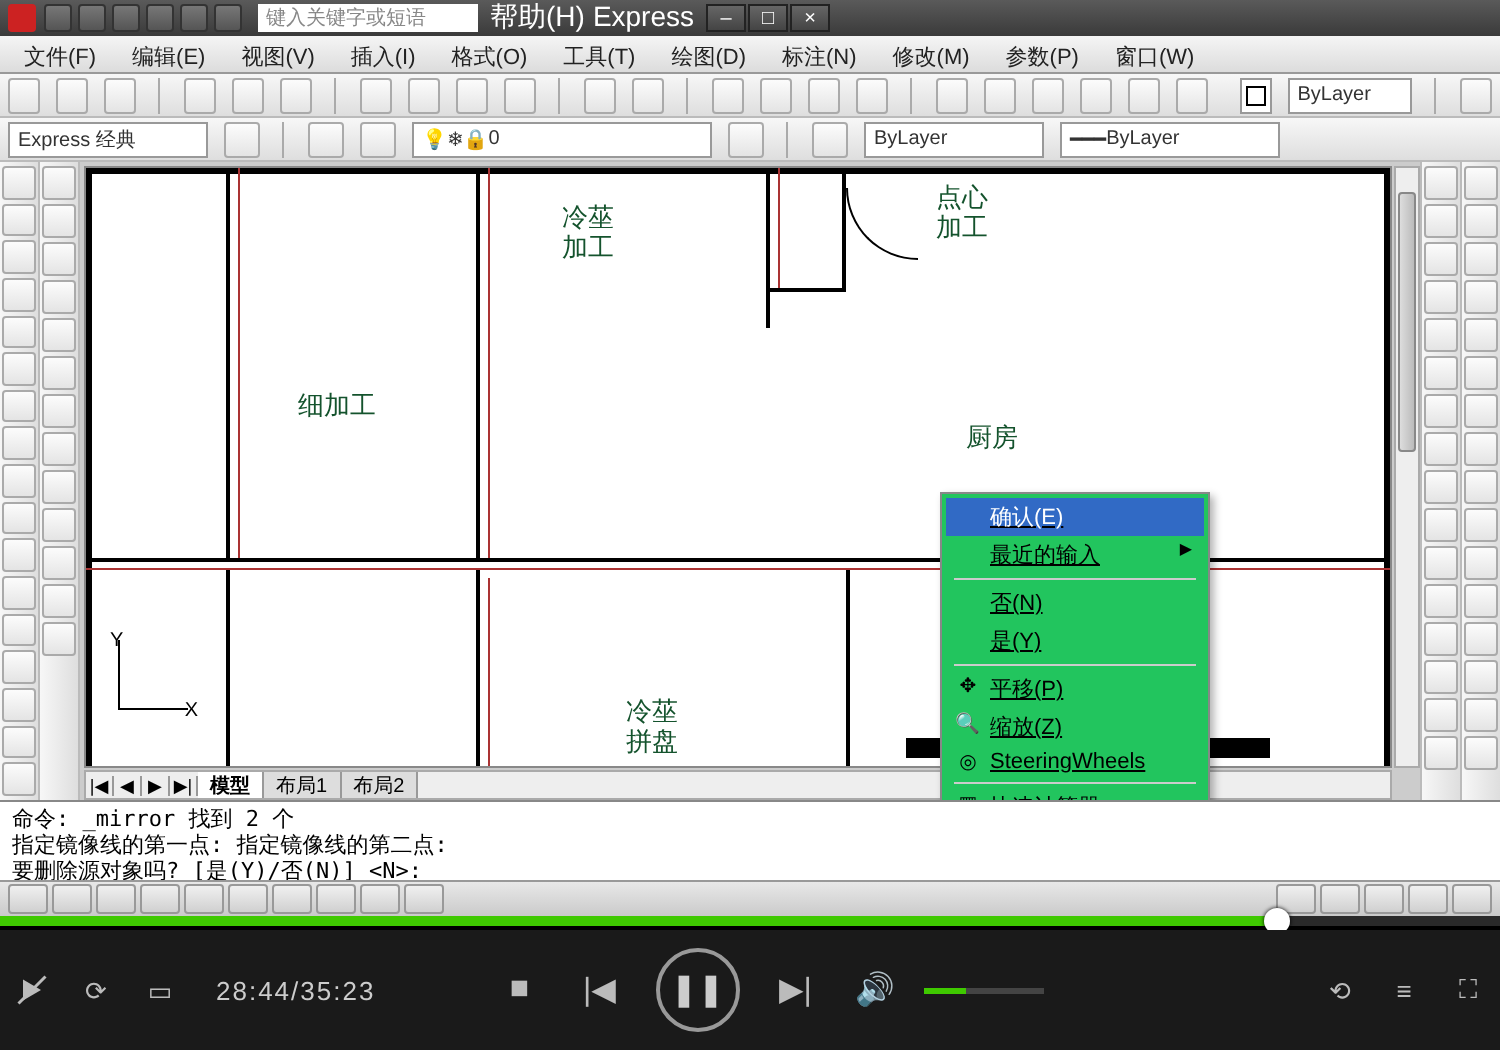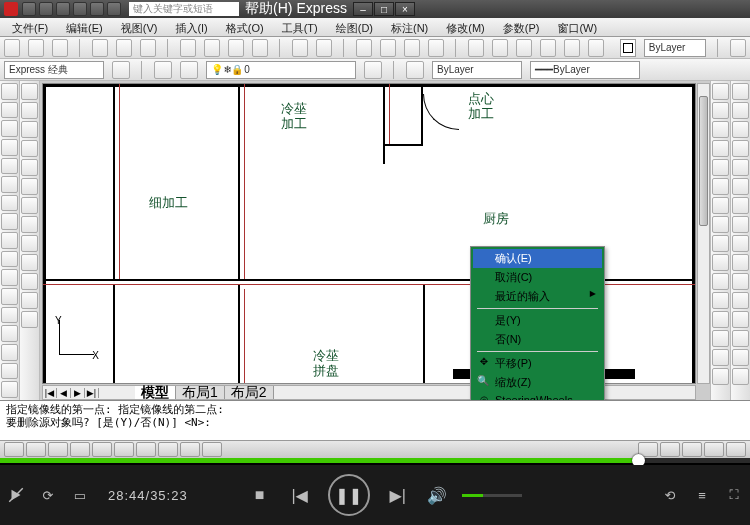--- a/index.html
+++ b/index.html
@@ -31,35 +31,35 @@
   
   .workspace{position:absolute;top:81px;left:0;right:0;bottom:58px;display:flex;}
   .vtoolbar{width:20px;background:linear-gradient(90deg,#f7f7f7,#dedede);border-right:1px solid #bbb;display:flex;flex-direction:column;gap:2px;padding:2px 1px;}
   .vtoolbar .tb-btn{width:17px;height:17px;}
   .vtoolbar.right{border-right:none;border-left:1px solid #bbb;}
   .canvas-wrap{flex:1;position:relative;background:#ccc;}
   .canvas{position:absolute;inset:2px 14px 16px 2px;background:#fff;border:1px solid #888;overflow:hidden;}
   .scroll-v{position:absolute;top:2px;right:0;bottom:16px;width:13px;background:#eee;border:1px solid #aaa;}
   .scroll-v .thumb{position:absolute;left:1px;right:1px;top:12px;height:130px;background:linear-gradient(90deg,#ddd,#bbb);border:1px solid #888;border-radius:2px;}
   .scroll-h{position:absolute;left:2px;right:14px;bottom:0;height:15px;background:#eee;border:1px solid #aaa;display:flex;align-items:center;}
-  .scroll-h .tabs{display:flex;height:100%;font-size:14px;margin-left:36px;}
+  .scroll-h .tabs{display:flex;height:100%;font-size:10px;}
   .scroll-h .tab{padding:0 6px;border-right:1px solid #999;display:flex;align-items:center;background:#ddd;}
   .scroll-h .tab.active{background:#fff;font-weight:bold;}
   .scroll-h .navbtn{width:14px;border-right:1px solid #999;display:flex;align-items:center;justify-content:center;font-size:9px;}
   
   .wall{position:absolute;background:#000;}
   .wall.thin{background:#a33;}
   .room-label{position:absolute;font-family:"SimSun",serif;font-size:13px;color:#14532d;text-align:right;line-height:1.15;}
   .ucs{position:absolute;left:6px;bottom:18px;width:50px;height:50px;font-size:10px;}
   .ucs .x-axis{position:absolute;left:10px;bottom:10px;width:35px;height:1px;background:#000;}
   .ucs .y-axis{position:absolute;left:10px;bottom:10px;width:1px;height:35px;background:#000;}
   .ucs .ylab{position:absolute;left:6px;top:0;}
   .ucs .xlab{position:absolute;right:0;bottom:4px;}
   
-  .ctxmenu{position:absolute;left:430px;top:165px;width:135px;background:#15803d;border:1px solid #888;box-shadow:2px 2px 4px rgba(0,0,0,.3);font-size:11px;padding:2px;}
+  .ctxmenu{position:absolute;left:430px;top:165px;width:135px;background:#22c55e;border:1px solid #888;box-shadow:2px 2px 4px rgba(0,0,0,.3);font-size:11px;padding:2px;text-decoration:underline;}
   .ctxmenu .item{padding:2px 6px 2px 22px;position:relative;color:#000;white-space:nowrap;}
   .ctxmenu .item.hl{background:#316ac5;color:#fff;}
   .ctxmenu .item.sub::after{content:"▶";position:absolute;right:6px;font-size:8px;}
   .ctxmenu .sep{height:1px;background:#ccc;margin:2px 4px;}
   .ctxmenu .ico{position:absolute;left:4px;width:14px;text-align:center;font-size:10px;}
   
   .cmdline{position:absolute;left:0;right:0;bottom:18px;height:40px;background:#fff;border-top:1px solid #888;font-family:SimSun,monospace;font-size:11px;padding:2px 6px;line-height:1.2;color:#000;overflow:hidden;}
   
   .statusbar{position:absolute;left:0;right:0;bottom:0;height:18px;background:linear-gradient(#e8e8e8,#cacaca);border-top:1px solid #999;display:flex;align-items:center;gap:2px;padding:0 4px;}
   .statusbar .sb-btn{width:20px;height:15px;background:linear-gradient(#f0f0f0,#d0d0d0);border:1px solid #999;border-radius:2px;}
@@ -269,25 +269,24 @@
           <div class="navbtn">▶|</div>
           <div class="tabs">
             <div class="tab active">模型</div>
             <div class="tab">布局1</div>
             <div class="tab">布局2</div>
           </div>
         </div>
 
         <div class="ctxmenu">
           <div class="item hl">确认(E)</div>
-          <div class="item">取消(C)</div>
           <div class="item sub">最近的输入</div>
           <div class="sep"></div>
+          <div class="item">否(N)</div>
           <div class="item">是(Y)</div>
-          <div class="item">否(N)</div>
           <div class="sep"></div>
           <div class="item"><span class="ico">✥</span><span>平移(P)</span></div>
           <div class="item"><span class="ico">🔍</span><span>缩放(Z)</span></div>
           <div class="item"><span class="ico">◎</span><span>SteeringWheels</span></div>
           <div class="sep"></div>
           <div class="item"><span class="ico">▦</span><span>快速计算器</span></div>
         </div>
       </div>
 
       <div class="vtoolbar right">
@@ -322,20 +321,21 @@
         <div class="tb-btn"></div>
         <div class="tb-btn"></div>
         <div class="tb-btn"></div>
         <div class="tb-btn"></div>
         <div class="tb-btn"></div>
         <div class="tb-btn"></div>
       </div>
     </div>
 
     <div class="cmdline">
+      <div>命令: _mirror 找到 2 个</div>
       <div>指定镜像线的第一点: 指定镜像线的第二点:</div>
       <div>要删除源对象吗? [是(Y)/否(N)] &lt;N&gt;:</div>
     </div>
 
     <div class="statusbar">
       <div class="sb-btn"></div>
       <div class="sb-btn"></div>
       <div class="sb-btn"></div>
       <div class="sb-btn"></div>
       <div class="sb-btn"></div>

